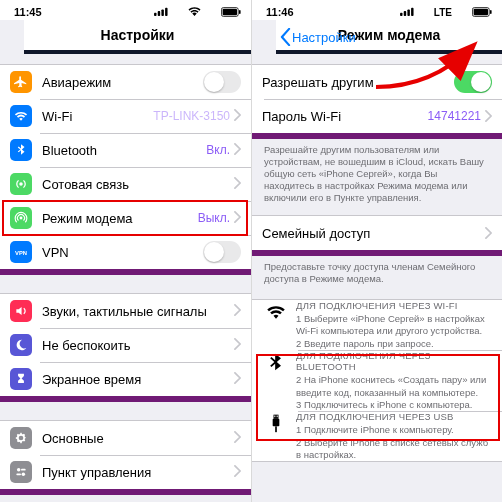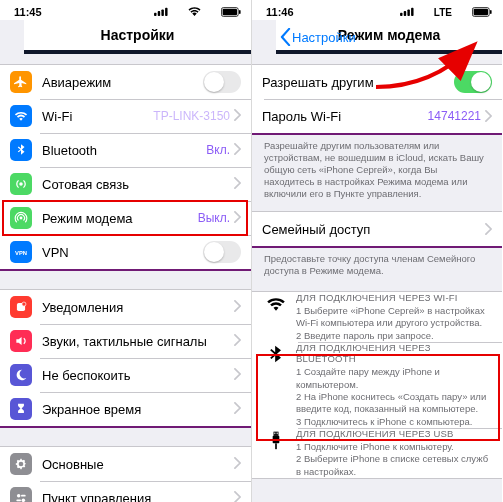--- a/index.html
+++ b/index.html
@@ -10,21 +10,21 @@
 
   .statusbar { display: flex; align-items: center; justify-content: space-between; height: 20px; padding: 4px 10px 0 14px; font-size: 11px; font-weight: 600; color: #000; background: #fff; }
   .statusbar .right { display: flex; align-items: flex-start; gap: 20px; }
   .statusbar svg { display: block; }
 
   .navbar { height: 34px; background: #fff; border-bottom: 4px solid #0f172a; position: relative; display: flex; align-items: center; justify-content: center; margin-left: 24px; }
   .navbar .title { font-size: 14px; font-weight: 600; color: #000; }
   .navbar .back { position: absolute; left: 4px; top: 0; height: 34px; display: flex; align-items: center; color: #007aff; font-size: 13px; }
   .navbar .back svg { margin-right: 1px; }
 
-  .group { margin-top: 18px; background: #fff; border-top: 1px solid #c8c7cc; border-bottom: 2px solid #701a75; }
+  .group { margin-top: 18px; background: #fff; border-top: 1px solid #c8c7cc; border-bottom: 6px solid #701a75; }
   .group.tight { margin-top: 12px; }
   .row { display: flex; align-items: center; height: 34px; padding: 0 10px 0 10px; position: relative; }
   .row + .row::before { content: ""; position: absolute; left: 40px; right: 0; top: 0; height: 1px; background: #c8c7cc; }
   .row.noicon + .row.noicon::before { left: 12px; }
   .iconbox { width: 22px; height: 22px; border-radius: 5px; margin-right: 10px; display: flex; align-items: center; justify-content: center; flex-shrink: 0; }
   .iconbox svg { width: 14px; height: 14px; }
   .label { font-size: 13px; color: #000; flex: 1; white-space: nowrap; overflow: hidden; text-overflow: ellipsis; }
   .detail { font-size: 12px; color: #8b5cf6; margin-right: 4px; }
   .chev { color: #c7c7cc; flex-shrink: 0; }
   .toggle { width: 38px; height: 22px; border-radius: 11px; position: relative; flex-shrink: 0; }
@@ -147,32 +147,20 @@
             </svg>
           </span>
           <span class="label">VPN</span>
           <span class="toggle off">
             <span class="knob"></span>
           </span>
         </div>
       </div>
     <div class="group" id="lg2">
         <div class="row">
-          <span class="iconbox" style="background: rgb(255, 59, 48);">
-            <svg viewBox="0 0 24 24" fill="#fff">
-              <rect x="5" y="5" width="14" height="14" rx="3"></rect>
-              <circle cx="17" cy="7" r="3.5" fill="#ff3b30" stroke="#fff" stroke-width="1.2"></circle>
-            </svg>
-          </span>
-          <span class="label">Уведомления</span>
-          <span class="chev"><svg width="7" height="12" viewBox="0 0 8 14">
-              <path d="M1 1 L7 7 L1 13" fill="none" stroke="#c7c7cc" stroke-width="2" stroke-linecap="round"></path>
-            </svg></span>
-        </div>
-        <div class="row">
           <span class="iconbox" style="background: rgb(255, 45, 85);">
             <svg viewBox="0 0 24 24" fill="#fff">
               <path d="M4 9v6h4l5 4V5L8 9zM16 8a5 5 0 0 1 0 8l1.5 1.5a7 7 0 0 0 0-11z"></path>
             </svg>
           </span>
           <span class="label">Звуки, тактильные сигналы</span>
           <span class="chev"><svg width="7" height="12" viewBox="0 0 8 14">
               <path d="M1 1 L7 7 L1 13" fill="none" stroke="#c7c7cc" stroke-width="2" stroke-linecap="round"></path>
             </svg></span>
         </div>
@@ -299,21 +287,20 @@
           </div>
         </div>
         <div class="iitem">
           <div class="iicon">
             <svg viewBox="0 0 24 24">
               <path d="M11 2l7 5.5L13 12l5 4.5L11 22v-8l-4.5 4L5 16.5 10 12 5 7.5 6.5 6 11 10z"></path>
             </svg>
           </div>
           <div class="itext">
             <div class="ititle">ДЛЯ ПОДКЛЮЧЕНИЯ ЧЕРЕЗ BLUETOOTH</div>
-            <div class="istep">1 Создайте пару между iPhone и компьютером.</div>
             <div class="istep">2 На iPhone коснитесь «Создать пару» или введите код, показанный на компьютере.</div>
             <div class="istep">3 Подключитесь к iPhone с компьютера.</div>
           </div>
         </div>
         <div class="iitem">
           <div class="iicon">
             <svg viewBox="0 0 24 24">
               <rect x="9" y="2" width="6" height="5"></rect>
               <rect x="10" y="3" width="1.2" height="2" fill="#fff"></rect>
               <rect x="12.8" y="3" width="1.2" height="2" fill="#fff"></rect>

